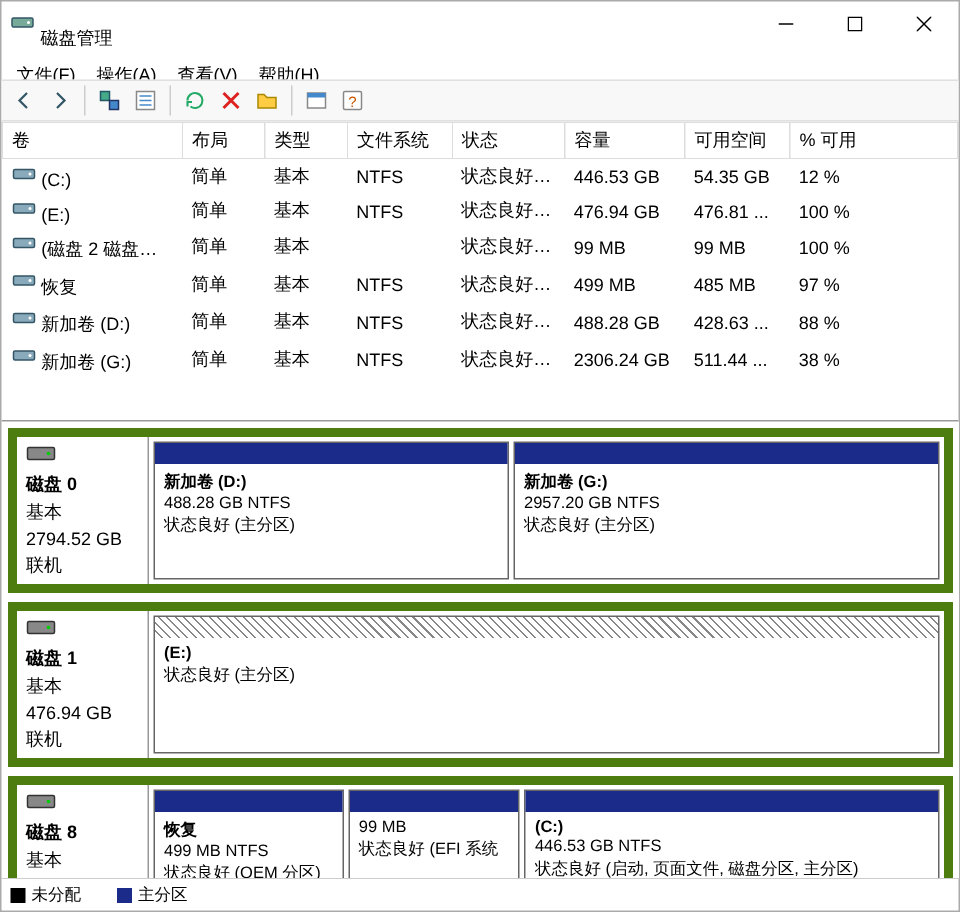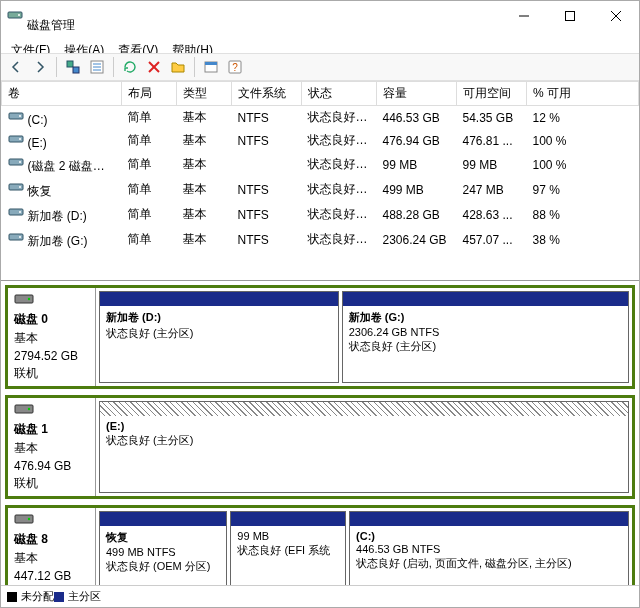--- a/index.html
+++ b/index.html
@@ -15,32 +15,32 @@
   .toolbar { height: 28px; display: flex; align-items: center; padding: 2px 4px; gap: 2px; border-top: 1px solid #e0e0e0; border-bottom: 1px solid #e0e0e0; background: #f8f8f8; }
   .tool-btn { width: 22px; height: 22px; display: flex; align-items: center; justify-content: center; border: 1px solid transparent; cursor: pointer; }
   .tool-sep { width: 1px; height: 20px; background: #ccc; margin: 0 3px; }
   .icon-sm { width: 16px; height: 16px; }
   .content { flex: 1; display: flex; flex-direction: column; overflow: hidden; }
   .list-pane { height: 200px; border-bottom: 1px solid #999; overflow: auto; }
   table.vol { width: 100%; border-collapse: collapse; font-size: 12px; table-layout: fixed; }
   table.vol th { text-align: left; font-weight: 400; background: #fff; border: 1px solid #ddd; padding: 3px 6px; position: sticky; top: 0; }
   table.vol td { padding: 2px 6px; white-space: nowrap; overflow: hidden; text-overflow: ellipsis; }
   .graph-pane { flex: 1; overflow: auto; padding: 4px; background: #fff; }
-  .disk-row { display: flex; border: 3px solid #4d7c0f; margin-bottom: 6px; min-height: 86px; }
+  .disk-row { display: flex; border: 6px solid #4d7c0f; margin-bottom: 6px; min-height: 86px; }
   .disk-label { width: 88px; border-right: 1px solid #999; padding: 4px 6px; display: flex; flex-direction: column; gap: 2px; }
   .disk-label .nm { font-weight: 700; }
   .disk-parts { flex: 1; display: flex; padding: 3px; gap: 3px; }
   .part { border: 1px solid #666; display: flex; flex-direction: column; }
   .part-stripe { height: 14px; background: #1a2b8a; }
   .part-stripe.hatch {
     background: repeating-linear-gradient(45deg, #fff, #fff 3px, #888 3px, #888 4px);
   }
   .part-body { padding: 4px 6px; flex: 1; display: flex; flex-direction: column; gap: 1px; font-size: 11px; }
   .part-body .nm { font-weight: 700; }
-  .legend { height: 22px; border-top: 1px solid #ccc; display: flex; align-items: center; gap: 0; padding: 0 6px; font-size: 11px; }
+  .legend { height: 22px; border-top: 1px solid #ccc; display: flex; align-items: center; gap: 24px; padding: 0 6px; font-size: 11px; }
   .legend .sw { display:inline-block; width: 10px; height: 10px; margin-right: 4px; vertical-align: middle; }
   .legend .sw.unalloc { background: #000; }
   .legend .sw.primary { background: #1a2b8a; }
   .disk-icon { width:20px; display:inline-block; }
 </style>
 </head>
 <body>
 
 <div class="window">
 
@@ -208,21 +208,21 @@
             <tr>
               <td><span class="disk-icon"><svg class="icon-sm" viewBox="0 0 16 16">
                     <rect x="1" y="5" width="14" height="6" rx="1" fill="#8ab" stroke="#356"></rect>
                     <circle cx="12" cy="8" r="1" fill="#fff"></circle>
                   </svg></span>恢复</td>
               <td>简单</td>
               <td>基本</td>
               <td>NTFS</td>
               <td>状态良好 (...</td>
               <td>499 MB</td>
-              <td>247 MB</td>
+              <td>485 MB</td>
               <td>97 %</td>
             </tr>
             <tr>
               <td><span class="disk-icon"><svg class="icon-sm" viewBox="0 0 16 16">
                     <rect x="1" y="5" width="14" height="6" rx="1" fill="#8ab" stroke="#356"></rect>
                     <circle cx="12" cy="8" r="1" fill="#fff"></circle>
                   </svg></span>新加卷 (D:)</td>
               <td>简单</td>
               <td>基本</td>
               <td>NTFS</td>
@@ -234,21 +234,21 @@
             <tr>
               <td><span class="disk-icon"><svg class="icon-sm" viewBox="0 0 16 16">
                     <rect x="1" y="5" width="14" height="6" rx="1" fill="#8ab" stroke="#356"></rect>
                     <circle cx="12" cy="8" r="1" fill="#fff"></circle>
                   </svg></span>新加卷 (G:)</td>
               <td>简单</td>
               <td>基本</td>
               <td>NTFS</td>
               <td>状态良好 (...</td>
               <td>2306.24 GB</td>
-              <td>457.07 ...</td>
+              <td>511.44 ...</td>
               <td>38 %</td>
             </tr>
           </tbody>
       </table>
     </div>
 
     <div class="graph-pane" id="graph-pane">
         <div class="disk-row">
           <div class="disk-label">
             <span><svg width="20" height="14" viewBox="0 0 20 14">
@@ -258,28 +258,29 @@
             <span class="nm">磁盘 0</span>
             <span>基本</span>
             <span>2794.52 GB</span>
             <span>联机</span>
           </div>
           <div class="disk-parts">
             <div class="part" style="flex: 1 1 0%;">
               <div class="part-stripe"></div>
               <div class="part-body">
                 <span class="nm">新加卷  (D:)</span>
+                <span>488.28 GB NTFS</span>
                 <span>状态良好 (主分区)</span>
               </div>
             </div>
             <div class="part" style="flex: 1.2 1 0%;">
               <div class="part-stripe"></div>
               <div class="part-body">
                 <span class="nm">新加卷  (G:)</span>
-                <span>2306.24 GB NTFS</span>
+                <span>2957.20 GB NTFS</span>
                 <span>状态良好 (主分区)</span>
               </div>
             </div>
           </div>
         </div>
         <div class="disk-row">
           <div class="disk-label">
             <span><svg width="20" height="14" viewBox="0 0 20 14">
                 <rect x="1" y="3" width="18" height="8" rx="1" fill="#888" stroke="#333"></rect>
                 <circle cx="15" cy="7" r="1.2" fill="#0c0"></circle>

